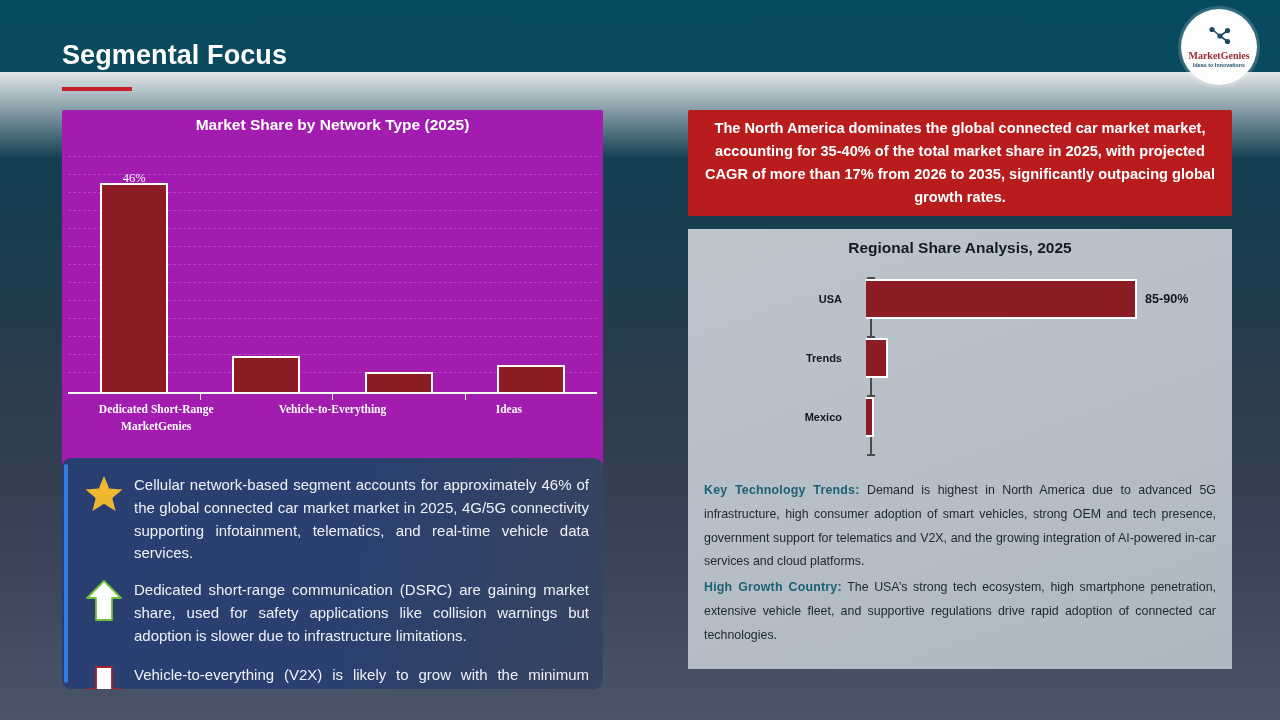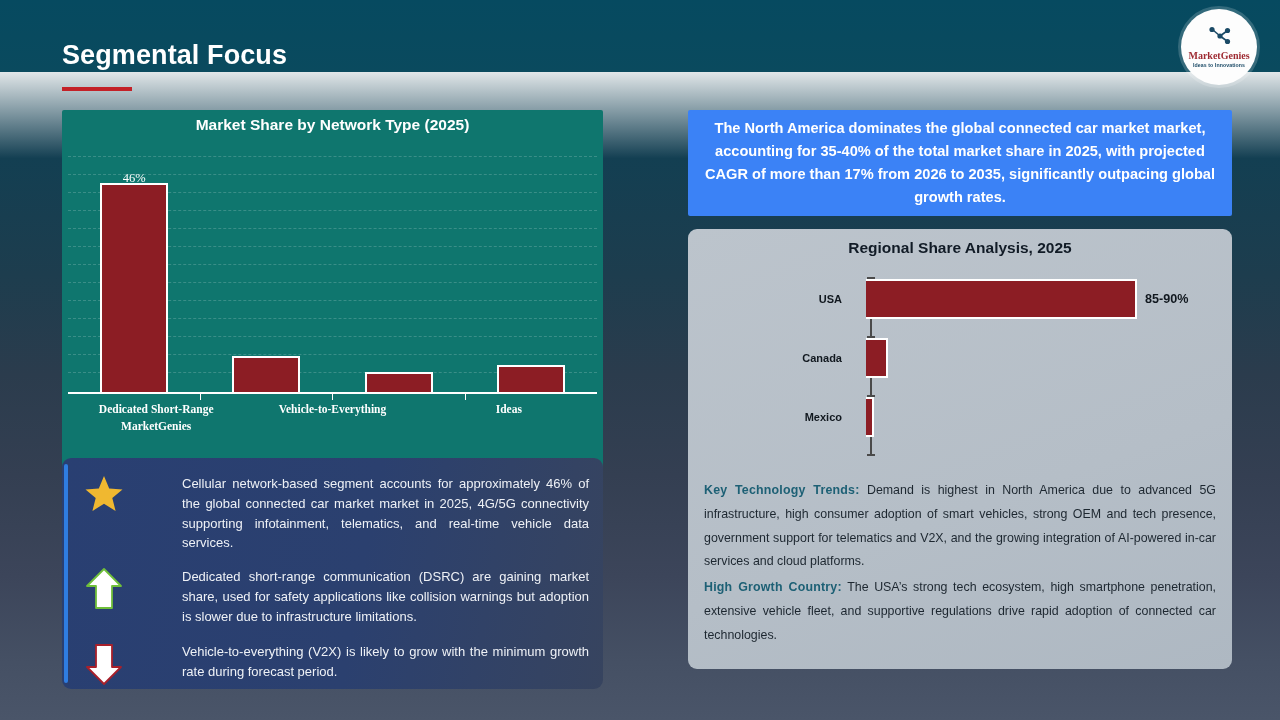--- a/index.html
+++ b/index.html
@@ -66,21 +66,21 @@
     font-weight: bold;
     margin-top: 1.5px;
     letter-spacing: .1px;
   }
 
   
   #network-chart-card {
     position: absolute;
     left: 62px; top: 110px;
     width: 541px; height: 367px;
-    background: #0f766e;
+    background: #a21caf;
     border-radius: 2px;
   }
   #network-chart-title {
     text-align: center;
     color: #ffffff;
     font-weight: bold;
     font-size: 15.5px;
     margin-top: 6px;
   }
   #network-plot {
@@ -176,57 +176,56 @@
   }
   .insight-icon {
     width: 48px;
     flex: 0 0 48px;
     display: flex;
     justify-content: center;
   }
   .insight-text {
     flex: 1;
     color: #eef1f6;
-    font-size: 13px;
+    font-size: 15px;
     line-height: 1.52;
     text-align: justify;
     padding-left: 6px;
-    margin-left: 48px;
   }
   #insight-row-0 { margin-top: 16px; }
   #insight-row-1 { margin-top: 14px; }
   #insight-row-2 { margin-top: 16px; }
 
   
   #highlight-box {
     position: absolute;
     left: 688px; top: 110px;
     width: 544px; height: 106px;
-    background: #3b82f6;
+    background: #b91c1c;
     border-radius: 2px;
     display: flex;
     align-items: center;
     justify-content: center;
     padding: 6px 10px;
   }
   #highlight-text {
     color: #ffffff;
     font-weight: bold;
     font-size: 14.6px;
     line-height: 1.57;
     text-align: center;
   }
 
   
   #regional-panel {
     position: absolute;
     left: 688px; top: 229px;
     width: 544px; height: 440px;
     background: linear-gradient(160deg, #bcc4cc 0%, #b5bec7 60%, #aeb8c2 100%);
-    border-radius: 9px;
+    border-radius: 0;
     padding: 10px 12px 8px 12px;
   }
   #regional-chart-title {
     text-align: center;
     color: #111b26;
     font-weight: bold;
     font-size: 15.5px;
     margin-bottom: 6px;
   }
   #regional-plot {
@@ -406,21 +405,21 @@
       <div class="vtick" style="top:118px;width:8px;"></div>
       <div class="vtick" style="top:177px;width:8px;"></div>
     </div>
     <div id="regional-rows">
         <div class="rrow" style="top: 14px;">
           <div class="rlabel">USA</div>
           <div class="rbar" style="width: 271px; background: rgb(140, 29, 36);"></div>
           <div class="rvalue">85-90%</div>
         </div>
         <div class="rrow" style="top: 73px;">
-          <div class="rlabel">Canada</div>
+          <div class="rlabel">Trends</div>
           <div class="rbar" style="width: 22px; background: rgb(140, 29, 36);"></div>
         </div>
         <div class="rrow" style="top: 132px;">
           <div class="rlabel">Mexico</div>
           <div class="rbar" style="width: 8px; background: rgb(140, 29, 36);"></div>
         </div>
       </div>
   </div>
 
   <div class="body-para" id="trends-para">

